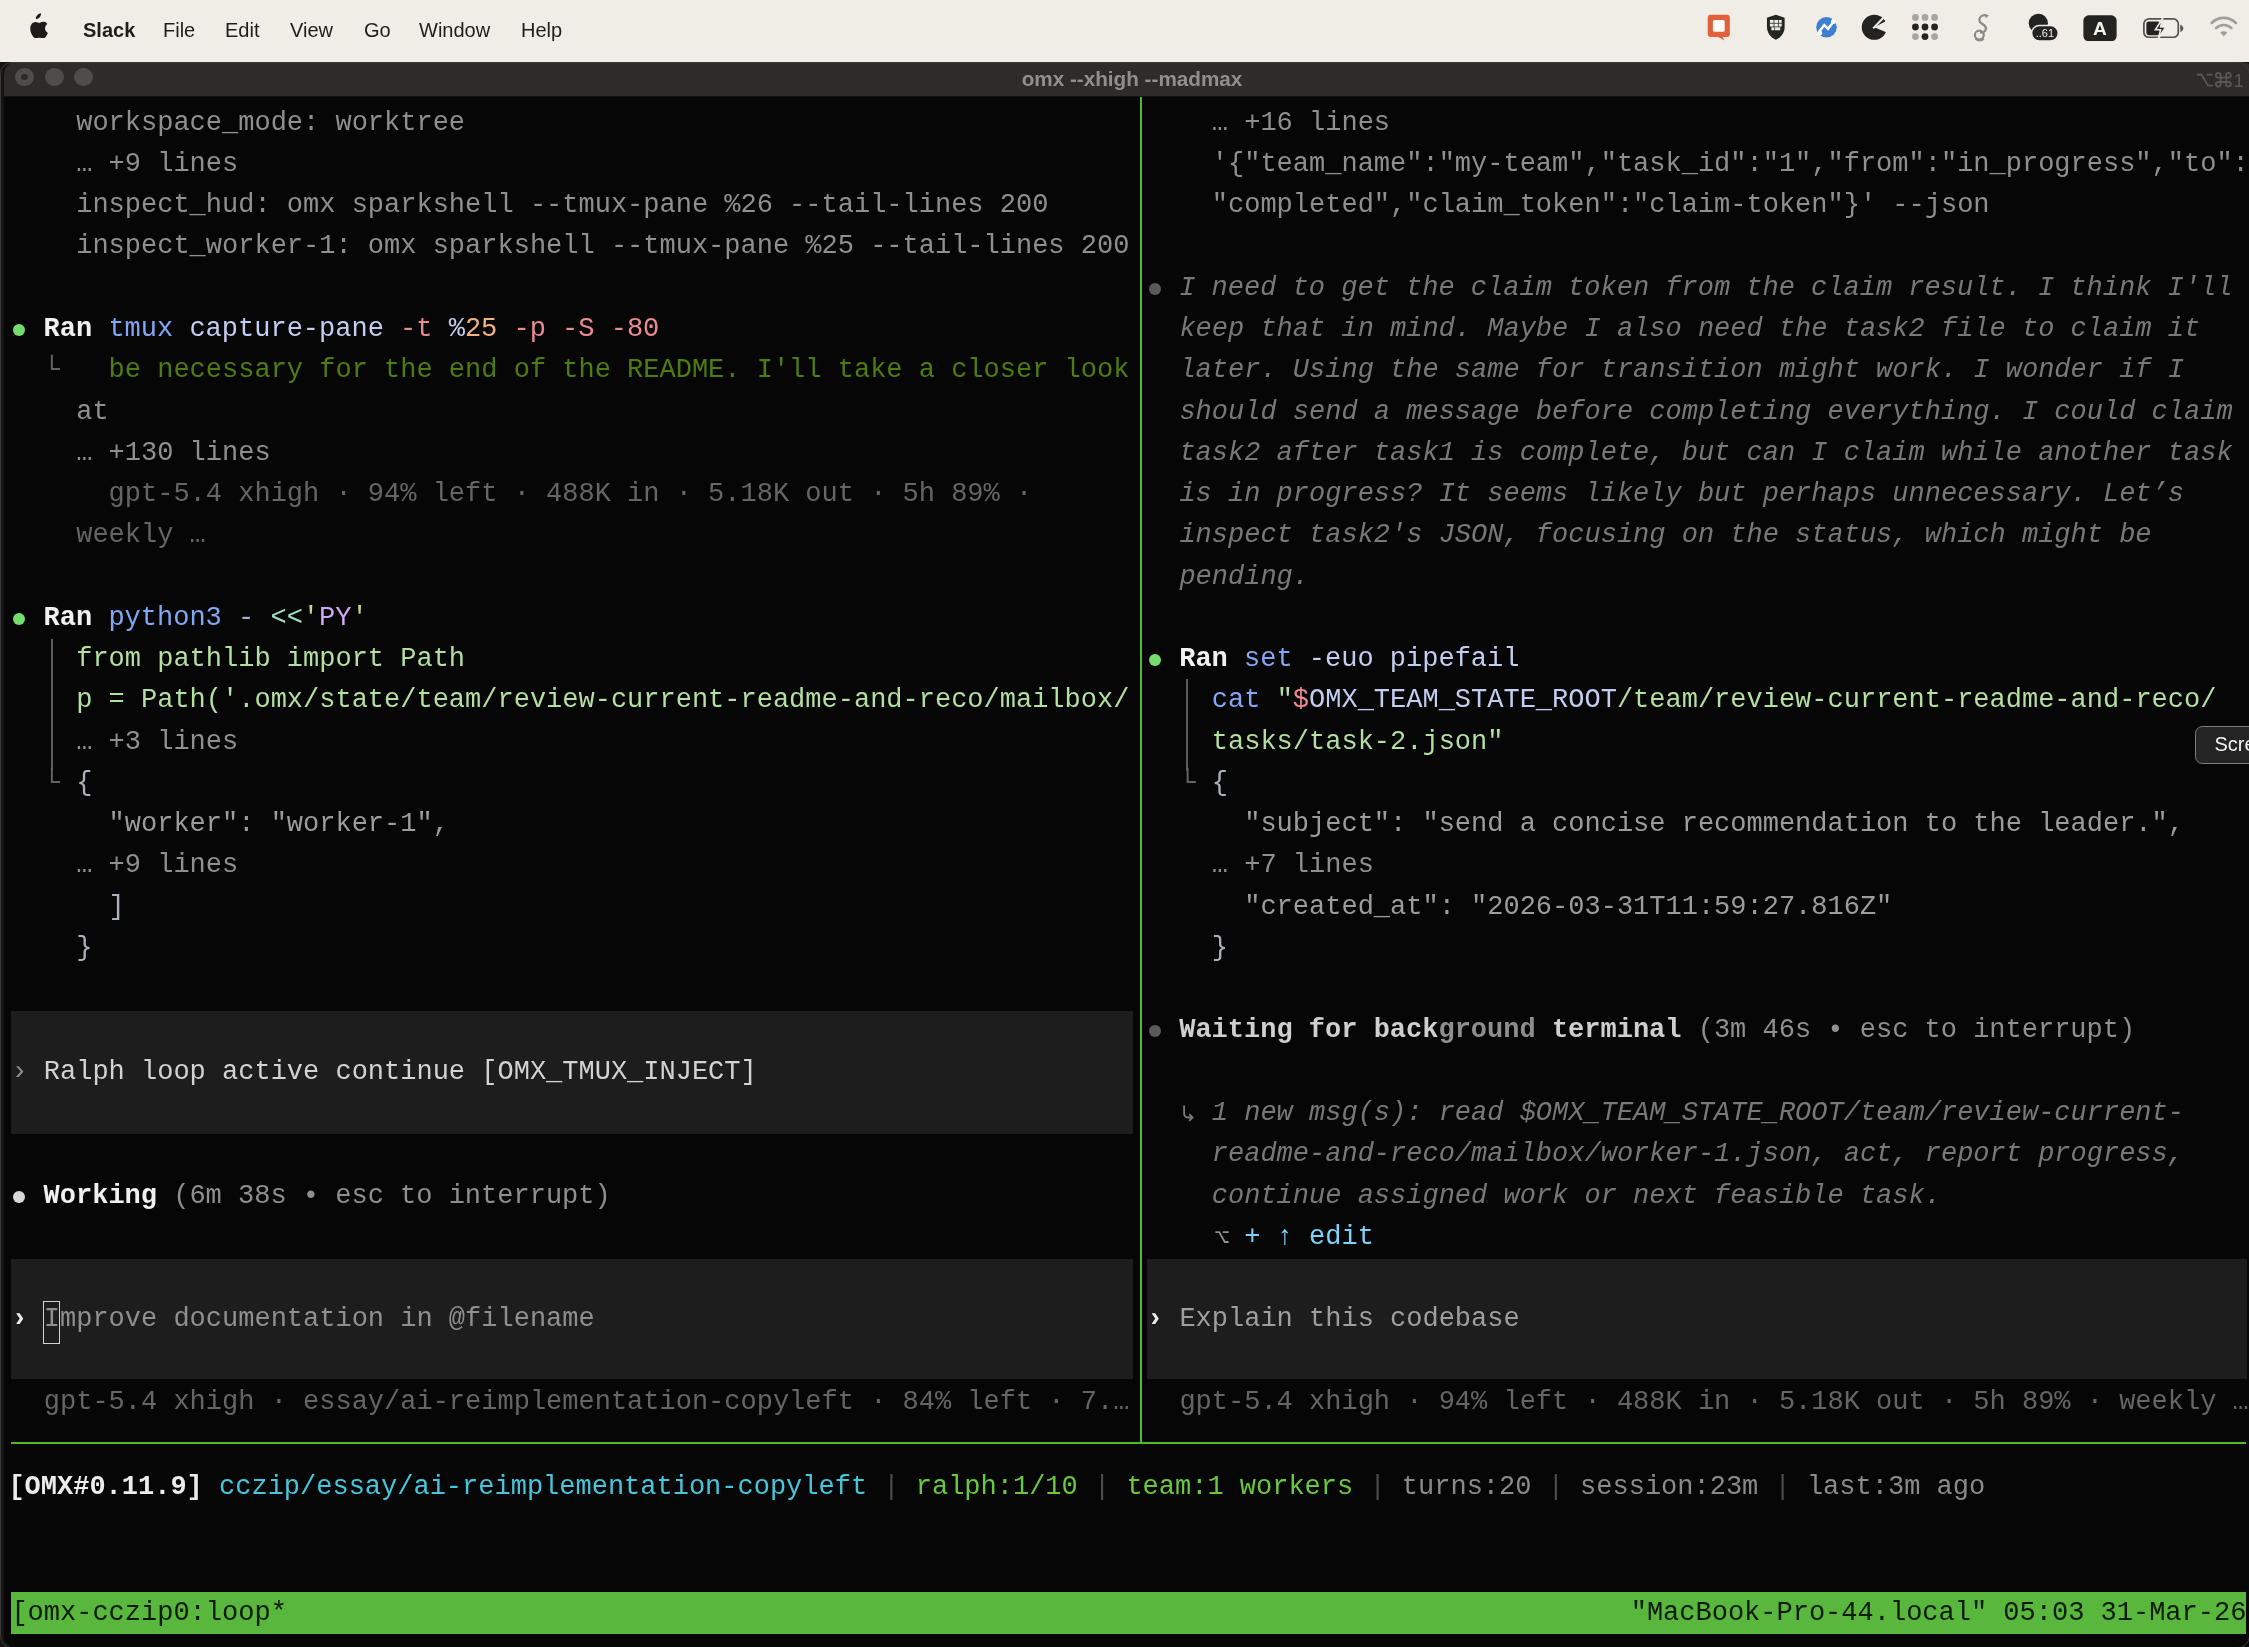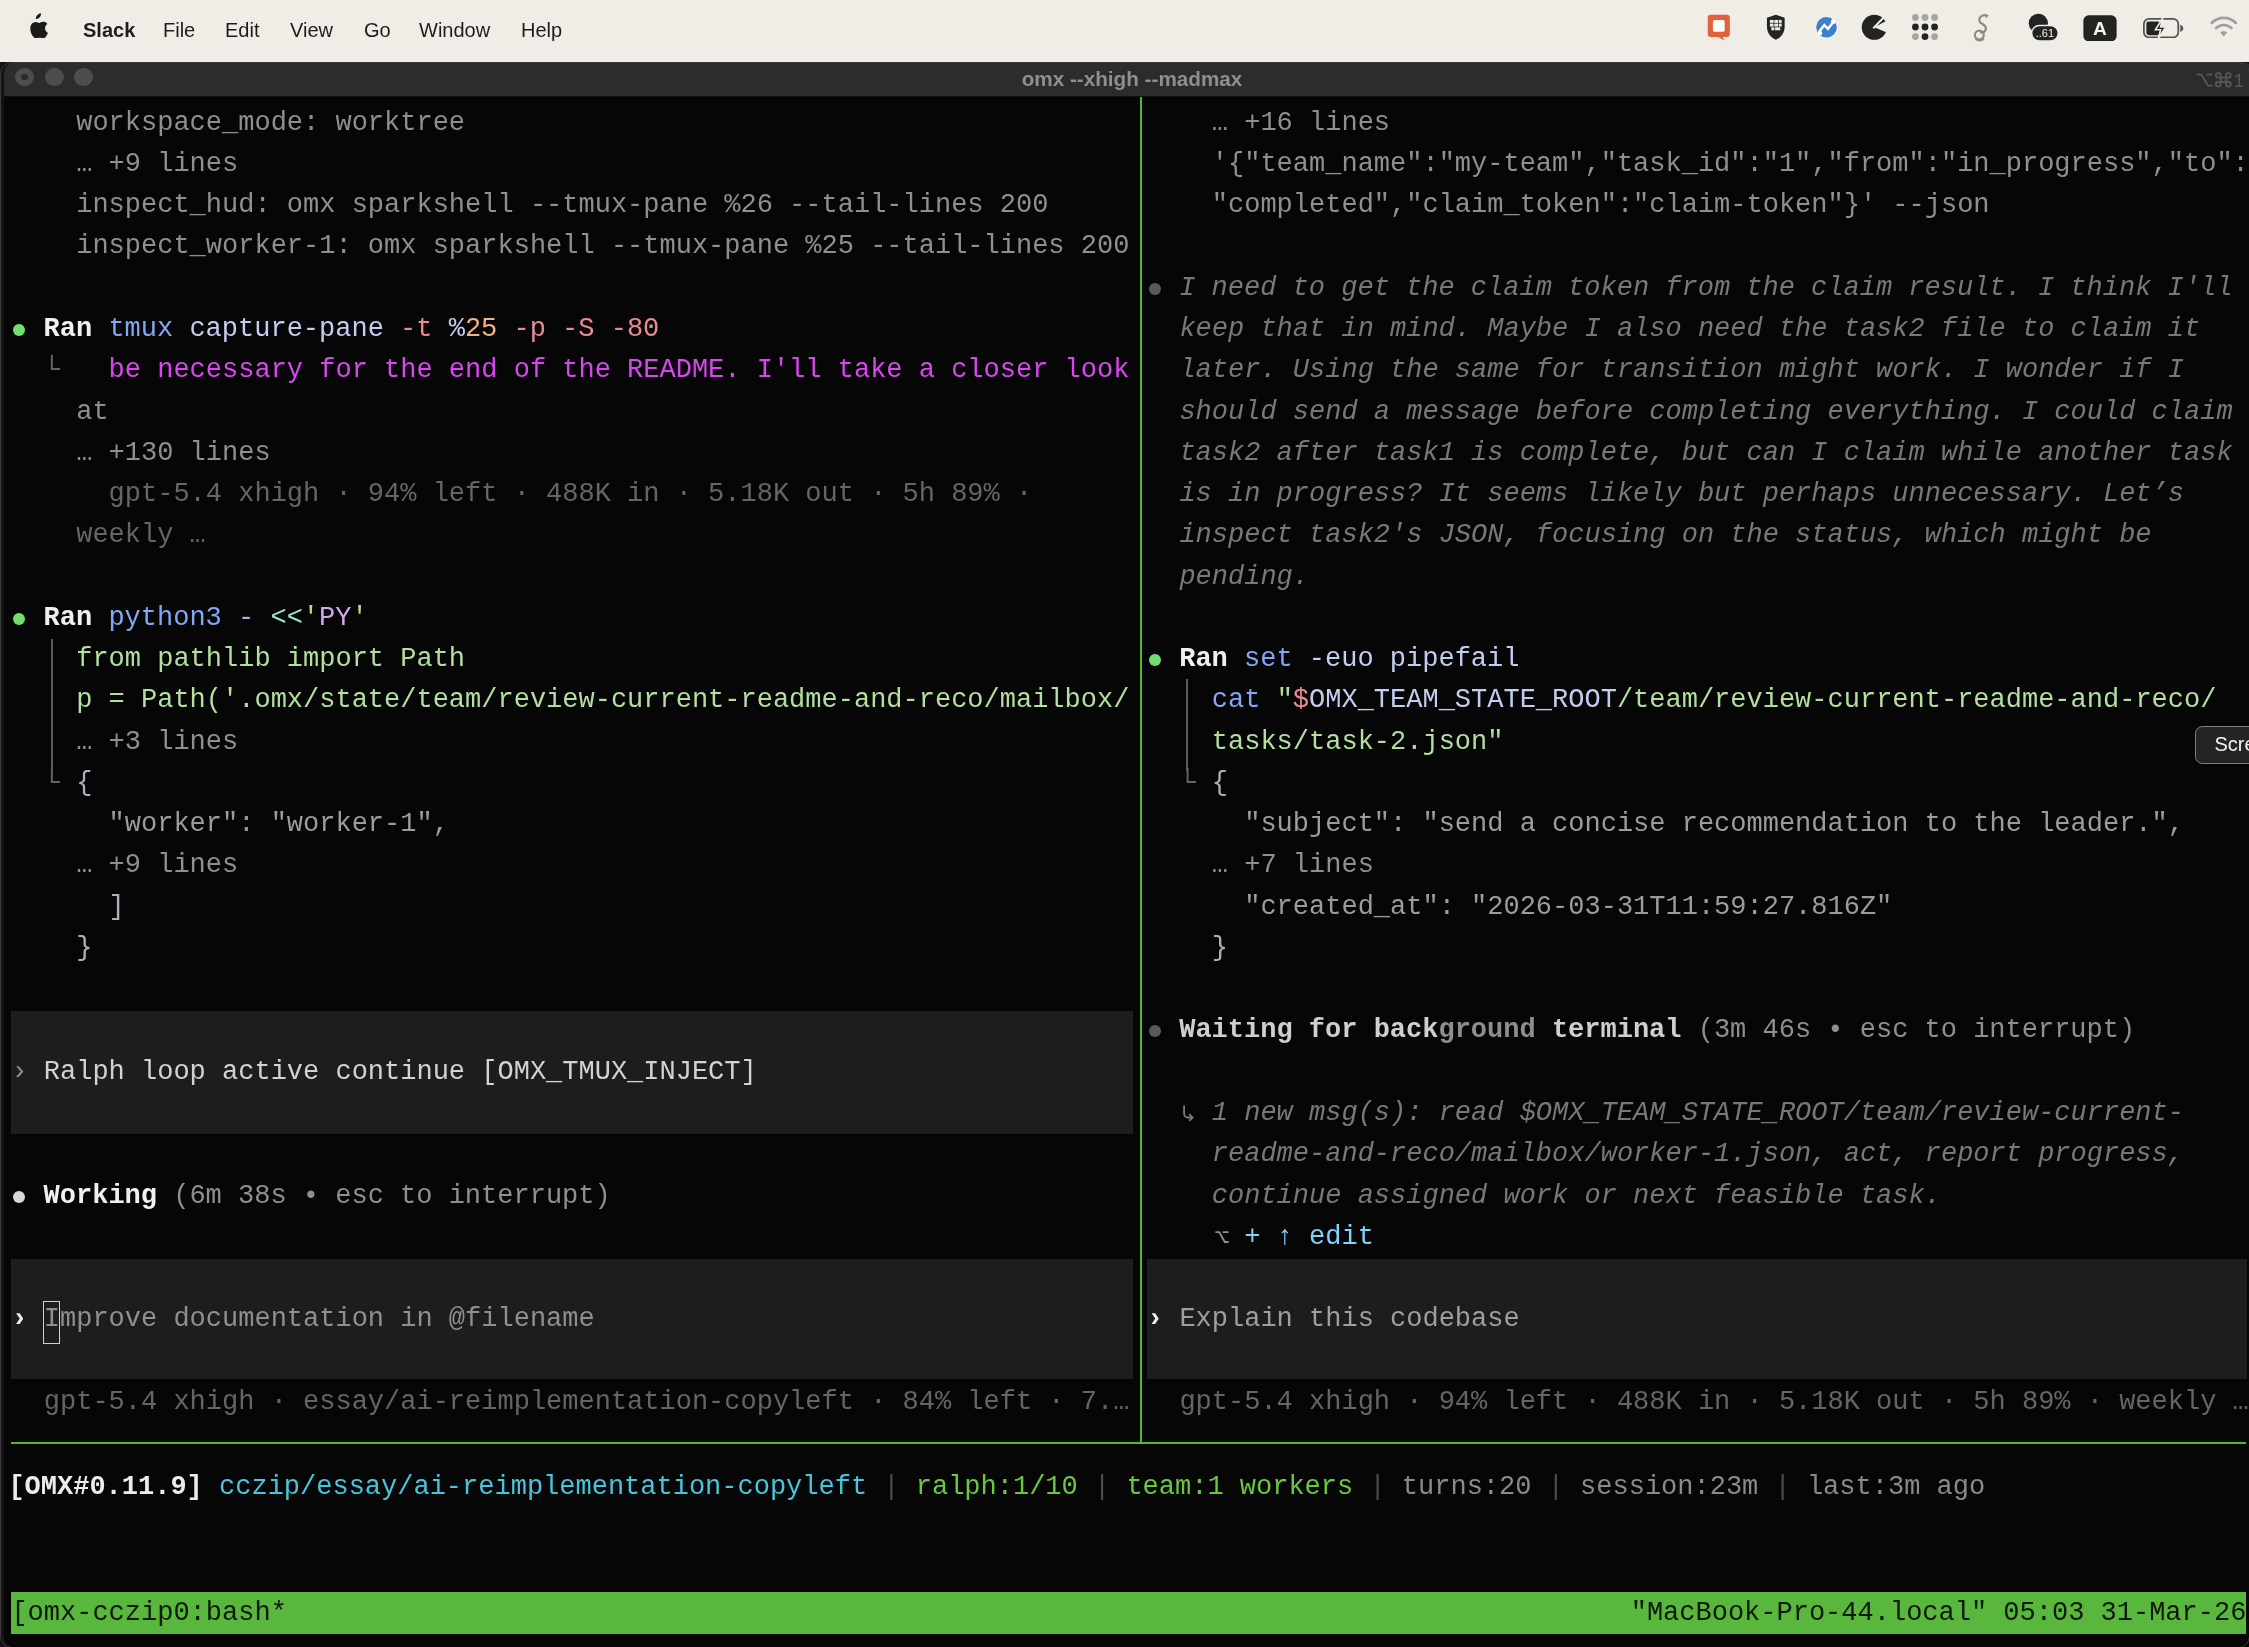--- a/index.html
+++ b/index.html
@@ -120,21 +120,21 @@
 <div class="box" style="left:1143px;top:1197px;width:1100px;height:120px"></div>
 <div style="position:absolute;left:1136px;top:35px;width:2.2px;height:1345px;background:#4cbb2a"></div>
 <div style="position:absolute;left:7.4px;top:1380px;width:2235px;height:2.2px;background:#4cbb2a"></div>
 <div style="position:absolute;left:47px;top:577px;width:1.8px;height:131px;background:#5c5c5c"></div>
 <div style="position:absolute;left:1182px;top:617px;width:1.8px;height:92px;background:#5c5c5c"></div>
 <pre class="tl" style="left:7.4px;top:41px">    <span style="color:#8f8f8f">workspace_mode: worktree</span></pre>
 <pre class="tl" style="left:7.4px;top:82px">    <span style="color:#8f8f8f">… +9 lines</span></pre>
 <pre class="tl" style="left:7.4px;top:123px">    <span style="color:#8f8f8f">inspect_hud: omx sparkshell --tmux-pane %26 --tail-lines 200</span></pre>
 <pre class="tl" style="left:7.4px;top:164px">    <span style="color:#8f8f8f">inspect_worker-1: omx sparkshell --tmux-pane %25 --tail-lines 200</span></pre>
 <pre class="tl" style="left:7.4px;top:247px"><span class="dt"><i style="background:#75dc6e"></i></span> <span style="color:#f0f0f0;font-weight:bold">Ran</span> <span style="color:#82a7f5">tmux</span> <span style="color:#c3cdf0">capture-pane</span> <span style="color:#ea8a93">-t</span> <span style="color:#c3cdf0">%</span><span style="color:#f2b381">25</span> <span style="color:#ea8a93">-p</span> <span style="color:#ea8a93">-S</span> <span style="color:#ea8a93">-80</span></pre>
-<pre class="tl" style="left:7.4px;top:288px">  <span style="color:#646464">└</span>   <span style="color:#d946ef">be necessary for the end of the README. I'll take a closer look</span></pre>
+<pre class="tl" style="left:7.4px;top:288px">  <span style="color:#646464">└</span>   <span style="color:#4d7c0f">be necessary for the end of the README. I'll take a closer look</span></pre>
 <pre class="tl" style="left:7.4px;top:330px">    <span style="color:#8f8f8f">at</span></pre>
 <pre class="tl" style="left:7.4px;top:371px">    <span style="color:#8f8f8f">… +130 lines</span></pre>
 <pre class="tl" style="left:7.4px;top:412px">      <span style="color:#656565">gpt-5.4 xhigh · 94% left · 488K in · 5.18K out · 5h 89% ·</span></pre>
 <pre class="tl" style="left:7.4px;top:453px">    <span style="color:#656565">weekly …</span></pre>
 <pre class="tl" style="left:7.4px;top:536px"><span class="dt"><i style="background:#75dc6e"></i></span> <span style="color:#f0f0f0;font-weight:bold">Ran</span> <span style="color:#82a7f5">python3</span> <span style="color:#aab3cf">-</span> <span style="color:#9fe2c4">&lt;&lt;</span><span style="color:#c3d884">'</span><span style="color:#cfa8f2">PY</span><span style="color:#c3d884">'</span></pre>
 <pre class="tl" style="left:7.4px;top:577px">    <span style="color:#b3dfa0">from pathlib import Path</span></pre>
 <pre class="tl" style="left:7.4px;top:618px">    <span style="color:#b3dfa0">p = Path('.omx/state/team/review-current-readme-and-reco/mailbox/</span></pre>
 <pre class="tl" style="left:7.4px;top:660px">    <span style="color:#8f8f8f">… +3 lines</span></pre>
 <pre class="tl" style="left:7.4px;top:701px">  <span style="color:#646464">└</span> <span style="color:#abb0bb">{</span></pre>
 <pre class="tl" style="left:7.4px;top:742px">      <span style="color:#9c9c9c">"worker": "worker-1",</span></pre>
@@ -174,18 +174,18 @@
 <svg width="14" height="12.5" viewBox="0 0 19 17" style="position:absolute;left:1211px;top:1169px">
 <path d="M0.5 1.5h5.2l7.6 13.5h5.2M10.5 1.5h8" stroke="#8f8f8f" stroke-width="2.5" fill="none"></path>
     </svg>
 <div style="position:absolute;left:39px;top:1239px;width:17px;height:43px;border:1.8px solid #d0d0d0"></div>
 <svg width="12.5" height="17.7" viewBox="0 0 17 24" style="position:absolute;left:1179px;top:1043px">
 <path d="M1.5 0.5V12a5 5 0 0 0 5 5h5" stroke="#7a7a7a" stroke-width="2.5" fill="none"></path>
 <path d="M8.5 12.5L13 17l-4.5 4.5" stroke="#7a7a7a" stroke-width="2.5" fill="none"></path>
     </svg>
 <pre class="sl" style="left:4.4px;top:1405px"><span style="color:#ececec;font-weight:bold">[OMX#0.11.9]</span> <span style="color:#45c6dc">cczip/essay/ai-reimplementation-copyleft</span><span style="color:#4c4c4c"> | </span><span style="color:#69c840">ralph:1/10</span><span style="color:#4c4c4c"> | </span><span style="color:#69c840">team:1 workers</span><span style="color:#4c4c4c"> | </span><span style="color:#8a8a8a">turns:20</span><span style="color:#4c4c4c"> | </span><span style="color:#8a8a8a">session:23m</span><span style="color:#4c4c4c"> | </span><span style="color:#8a8a8a">last:3m ago</span></pre>
 <div style="position:absolute;left:7.4px;top:1530px;width:2235px;height:42px;background:#58b73c">
-      <pre style="position:absolute;left:0;top:0;font:27px/42px 'Liberation Mono',monospace;color:#0c1a08;white-space:pre">[omx-cczip0:bash*</pre>
+      <pre style="position:absolute;left:0;top:0;font:27px/42px 'Liberation Mono',monospace;color:#0c1a08;white-space:pre">[omx-cczip0:loop*</pre>
       <pre style="position:absolute;right:0;top:0;font:27px/42px 'Liberation Mono',monospace;color:#0c1a08;white-space:pre">"MacBook-Pro-44.local" 05:03 31-Mar-26</pre>
     </div>
 <div style="position:absolute;left:2191px;top:664px;width:68px;height:38px;background:#242424;border:1.8px solid #7e7e7e;border-radius:7.4px;color:#f2f2f2;font-size:20px;line-height:35px;padding-left:18.5px">Scre</div>
 </div>
 <div class="winborder"></div>
 
 </body></html>

